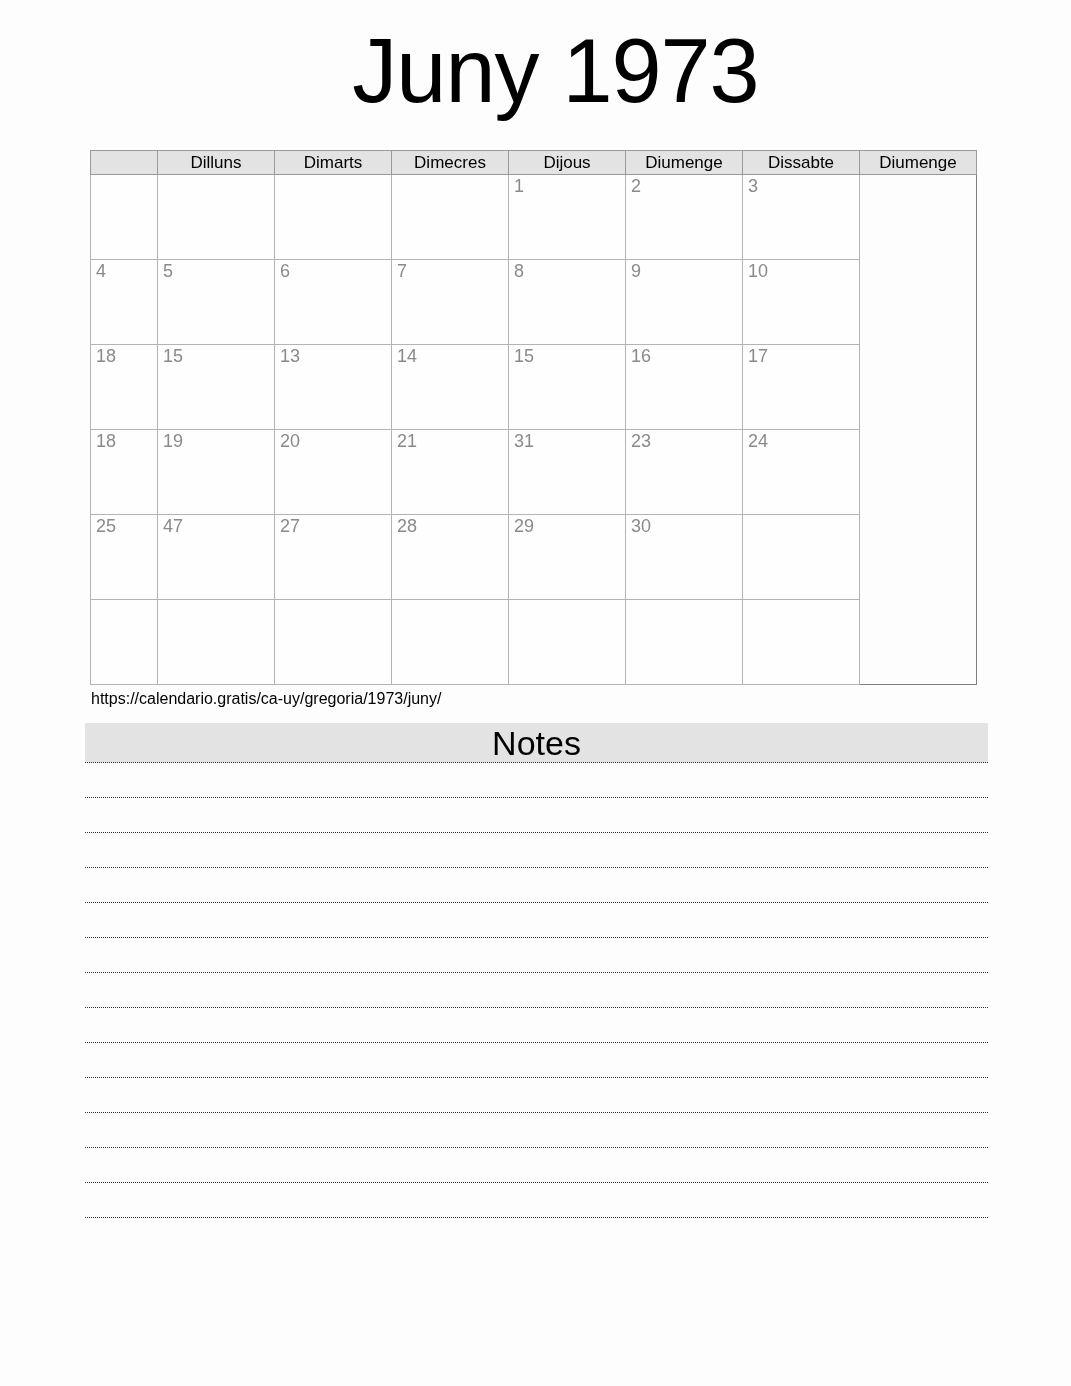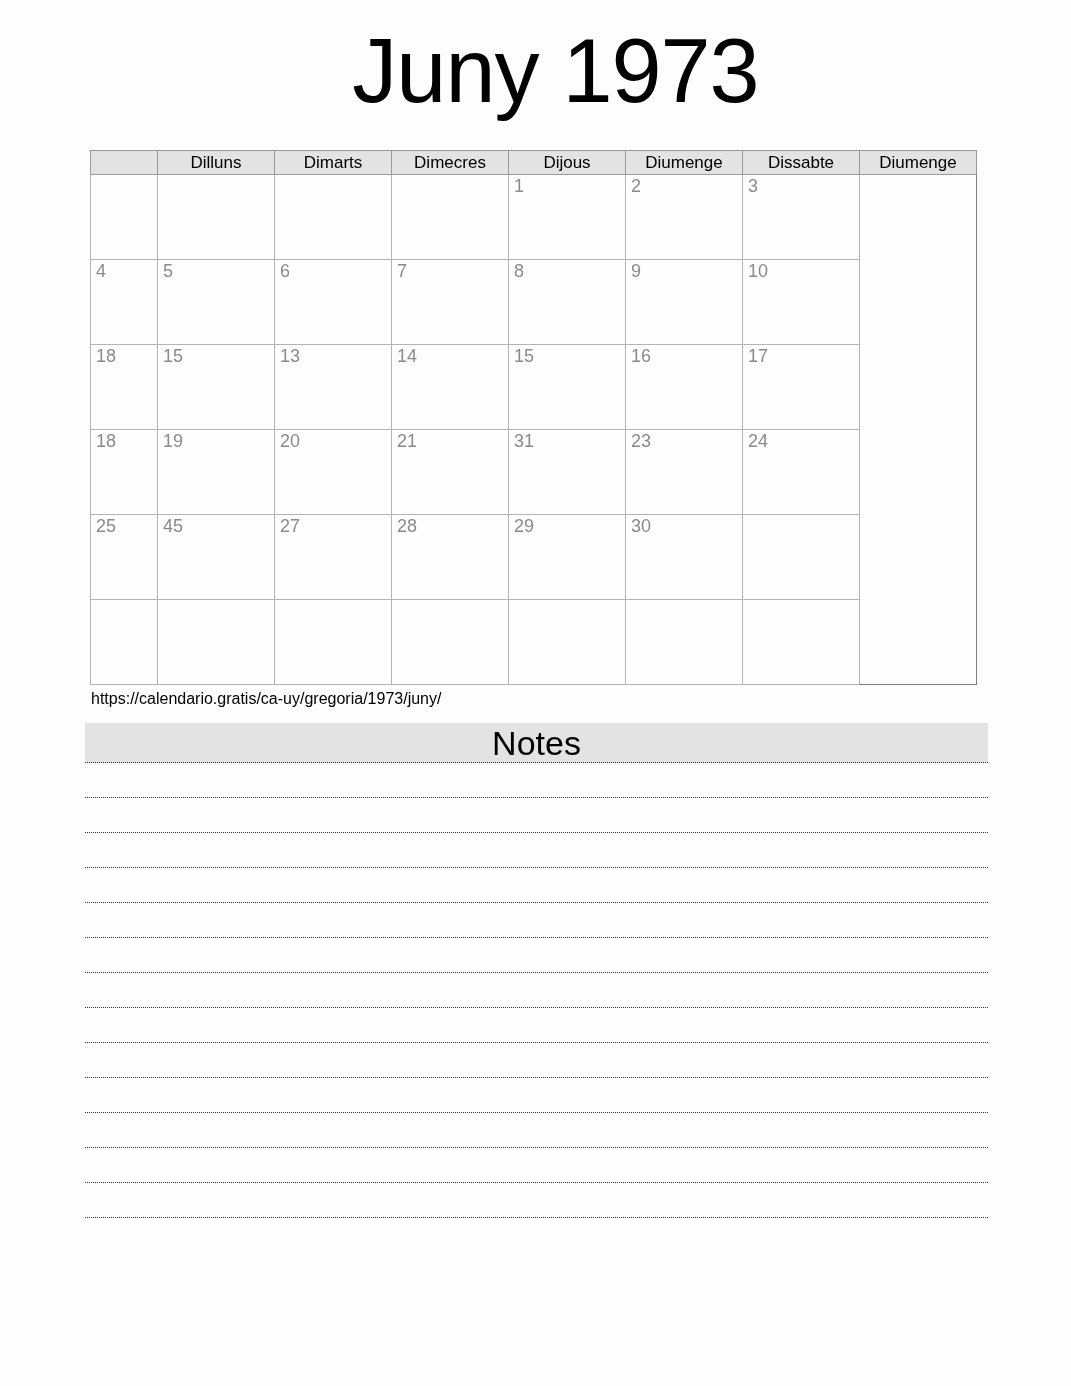--- a/index.html
+++ b/index.html
@@ -149,21 +149,21 @@
         <td class="day-cell">18</td>
         <td class="day-cell">19</td>
         <td class="day-cell">20</td>
         <td class="day-cell">21</td>
         <td class="day-cell">31</td>
         <td class="day-cell">23</td>
         <td class="day-cell">24</td>
       </tr>
       <tr>
         <td class="day-cell">25</td>
-        <td class="day-cell">45</td>
+        <td class="day-cell">47</td>
         <td class="day-cell">27</td>
         <td class="day-cell">28</td>
         <td class="day-cell">29</td>
         <td class="day-cell">30</td>
         <td class="day-cell"></td>
       </tr>
       <tr>
         <td class="day-cell"></td>
         <td class="day-cell"></td>
         <td class="day-cell"></td>

